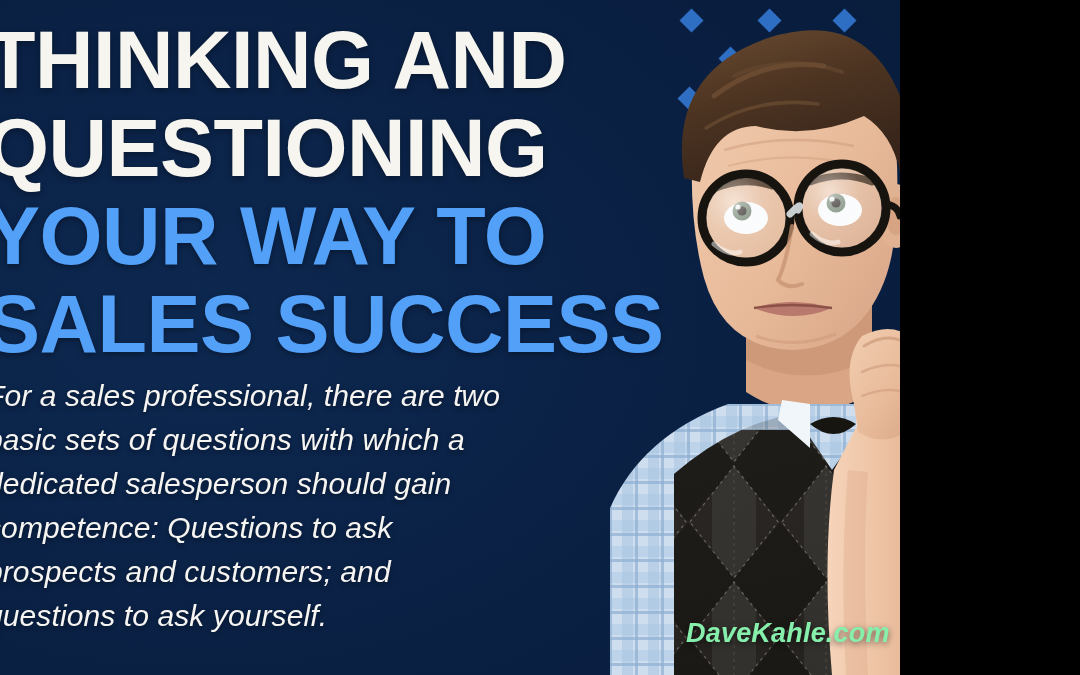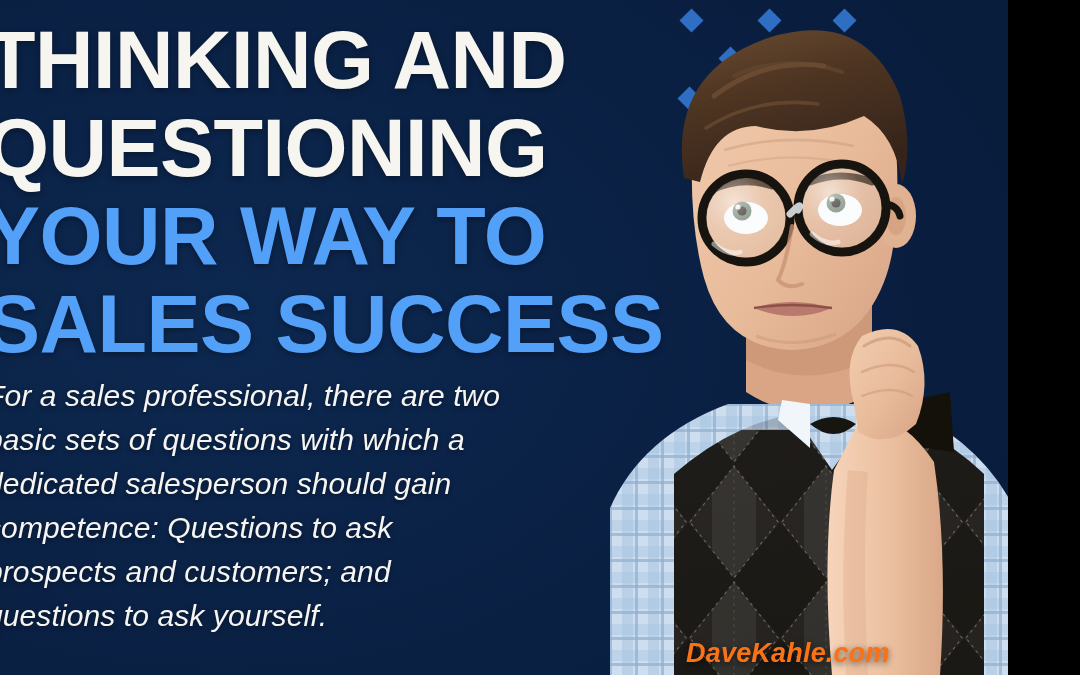--- a/index.html
+++ b/index.html
@@ -7,21 +7,21 @@
     margin: 0;
     padding: 0;
     background: #000;
   }
   body {
     font-family: "Liberation Sans", sans-serif;
   }
 
   #poster {
     position: relative;
-    width: 1008px;
+    width: 900px;
     height: 675px;
     overflow: hidden;
     background: #0a2042;
   }
 
   
   .bg-navy {
     position: absolute;
     inset: 0;
     background:
@@ -97,22 +97,22 @@
     font-weight: 400;
     letter-spacing: 0.1px;
     text-shadow: 0 2px 5px rgba(0,0,0,0.4);
   }
   .body-line { white-space: nowrap; }
 
   
   .brand {
     position: absolute;
     left: 686px;
-    top: 638px;
-    color: #f97316;
+    top: 618px;
+    color: #86efac;
     font-size: 27px;
     font-weight: 700;
     font-style: italic;
     letter-spacing: 0.2px;
     text-shadow: 0 2px 6px rgba(0,0,0,0.55);
     white-space: nowrap;
     z-index: 40;
     text-align: right;
   }
 </style>

